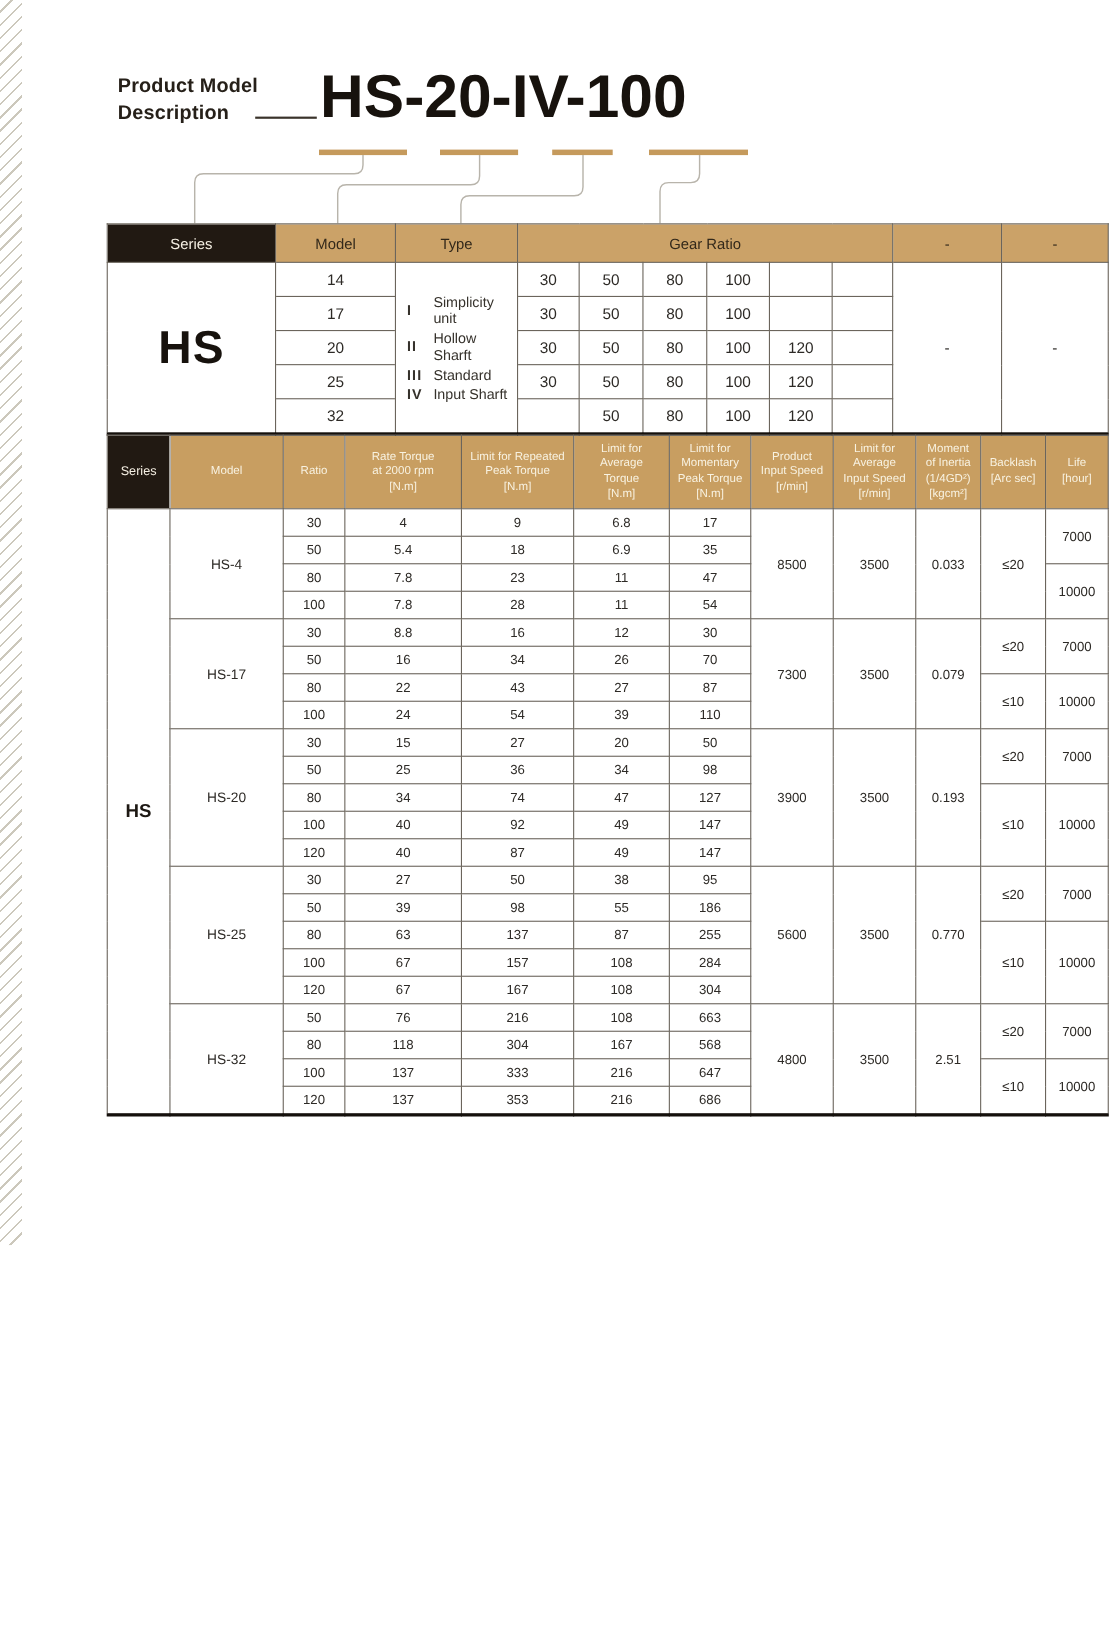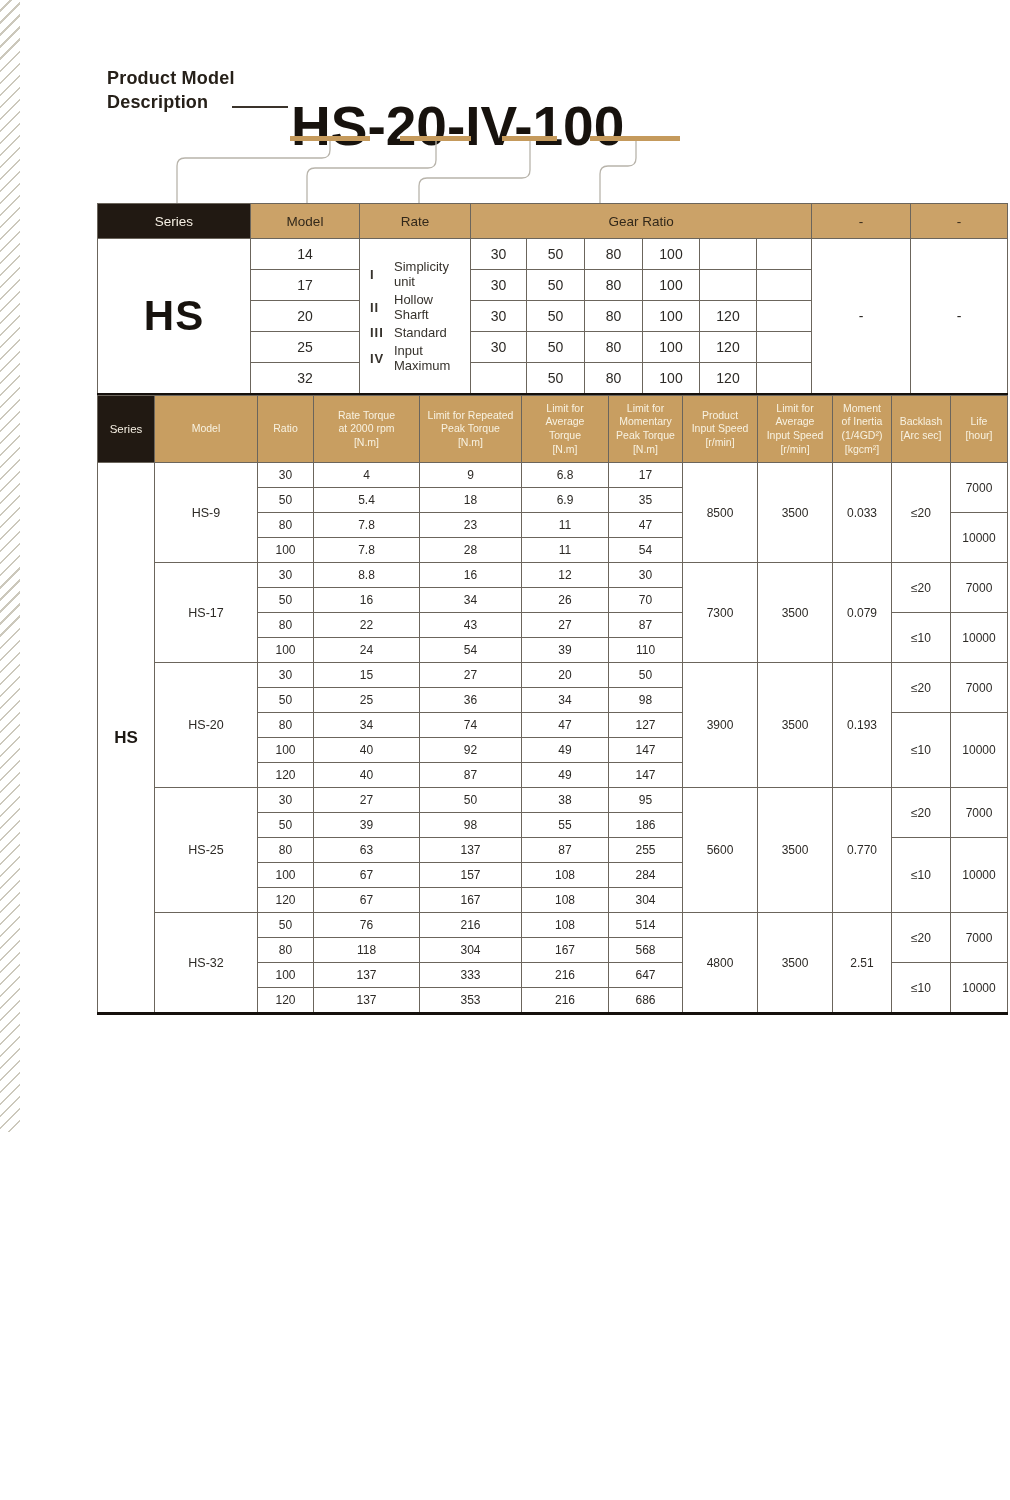--- a/index.html
+++ b/index.html
@@ -11,21 +11,21 @@
     position:absolute; left:0; top:0; width:20px; height:1500px;
     background:repeating-linear-gradient(135deg, transparent 0 7px, #ccc8bc 7px 8.5px);
   }
   .pm-label {
     position:absolute; left:107px; top:66px; font-size:18px; font-weight:bold;
     color:#262019; line-height:1.35; white-space:pre-line; letter-spacing:0.2px;
   }
   .pm-dash { position:absolute; left:232px; top:106px; width:56px; height:2px; background:#3a332b; }
   .big-title {
     position:absolute; left:291px; top:60px; font-size:55px; font-weight:bold;
-    color:#17120d; letter-spacing:0px; line-height:1;margin-top:39px;
+    color:#17120d; letter-spacing:0px; line-height:1;
   }
   .bar { position:absolute; top:136px; height:5px; background:#c59a5c; }
   .bar1 { left:290px; width:80px; }
   .bar2 { left:400px; width:71px; }
   .bar3 { left:502px; width:55px; }
   .bar4 { left:590px; width:90px; }
   .connectors { position:absolute; left:0; top:0; width:1010px; height:210px; }
   .connectors path { fill:none; stroke:#b8b4ab; stroke-width:1.3; }
 
   table { border-collapse:collapse; table-layout:fixed; position:absolute; }
@@ -89,21 +89,21 @@
       <col style="width:57px">
         <col style="width:57px">
         <col style="width:55px">
       <col style="width:99px">
         <col style="width:97px">
     </colgroup>
     <thead>
       <tr>
         <th class="dark">Series</th>
         <th>Model</th>
-        <th>Rate</th>
+        <th>Type</th>
         <th colspan="6">Gear Ratio</th>
         <th>-</th>
         <th>-</th>
       </tr>
     </thead>
     <tbody>
         <tr>
           <td rowspan="5" class="series-big">HS</td>
           <td>14</td>
           <td rowspan="5" class="type-cell">
@@ -114,21 +114,21 @@
             <div class="type-row">
               <span class="numeral">II</span>
               <span>Hollow Sharft</span>
             </div>
             <div class="type-row">
               <span class="numeral">III</span>
               <span>Standard</span>
             </div>
             <div class="type-row">
               <span class="numeral">IV</span>
-              <span>Input Maximum</span>
+              <span>Input Sharft</span>
             </div>
           </td>
           <td>30</td>
           <td>50</td>
           <td>80</td>
           <td>100</td>
           <td></td>
           <td></td>
           <td rowspan="5">-</td>
           <td rowspan="5">-</td>
@@ -219,21 +219,21 @@
 [kgcm²]</th>
           <th>Backlash
 [Arc sec]</th>
           <th>Life
 [hour]</th>
         </tr>
     </thead>
     <tbody>
         <tr>
           <td rowspan="22" class="series-cell">HS</td>
-          <td rowspan="4" class="model-cell">HS-9</td>
+          <td rowspan="4" class="model-cell">HS-4</td>
           <td>30</td>
           <td>4</td>
           <td>9</td>
           <td>6.8</td>
           <td>17</td>
           <td rowspan="4">8500</td>
           <td rowspan="4">3500</td>
           <td rowspan="4">0.033</td>
           <td rowspan="4">≤20</td>
           <td rowspan="2">7000</td>
@@ -381,21 +381,21 @@
           <td>167</td>
           <td>108</td>
           <td>304</td>
         </tr>
         <tr>
           <td rowspan="4" class="model-cell">HS-32</td>
           <td>50</td>
           <td>76</td>
           <td>216</td>
           <td>108</td>
-          <td>514</td>
+          <td>663</td>
           <td rowspan="4">4800</td>
           <td rowspan="4">3500</td>
           <td rowspan="4">2.51</td>
           <td rowspan="2">≤20</td>
           <td rowspan="2">7000</td>
         </tr>
         <tr>
           <td>80</td>
           <td>118</td>
           <td>304</td>

